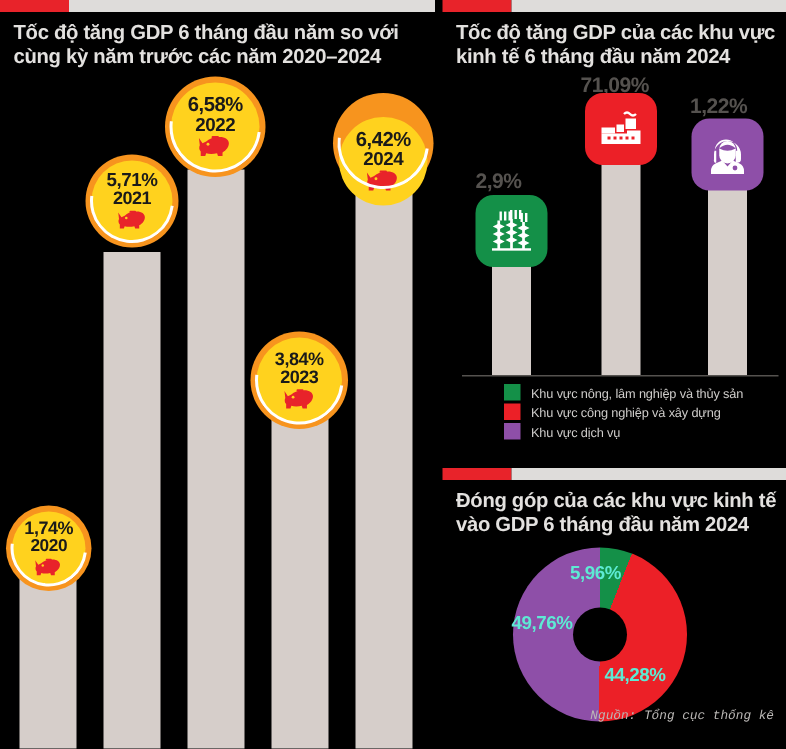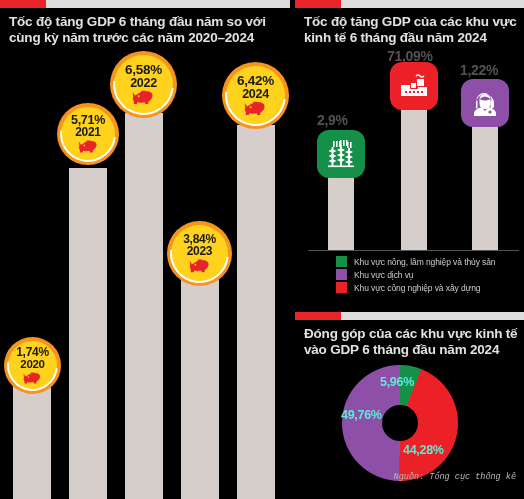--- a/index.html
+++ b/index.html
@@ -157,21 +157,21 @@
       <svg class="piggy" width="22" height="15" viewBox="0 0 38 26">
         <path d="M5 9 L1 3 L2 11 C1 13 1 16 3 18 L3 23 L8 23 L9 20 C12 21 17 21 21 20 L22 23 L27 23 L27 19 C31 17 34 13 34 9 C34 5 30 2 24 2 C17 2 12 4 9 7 Z" fill="#E8232A"></path>
         <circle cx="11" cy="10" r="1.6" fill="#FFD21E"></circle>
         <rect x="15" y="1" width="8" height="2.4" rx="1" fill="#E8232A"></rect>
       </svg>
     </div>
     <div class="arc" style="left:3px;top:3px;width:59px;height:59px;"></div>
   </div>
 
   <div class="coin" style="left:222px;top:62px;width:67px;height:67px;">
-    <div class="inner" style="left:4px;top:4px;width:59px;height:59px;">
+    <div class="inner" style="left:4px;top:16px;width:59px;height:59px;">
       <span class="pct" style="font-size:13.5px;">6,42%</span>
       <span class="yr" style="font-size:12.5px;">2024</span>
       <svg class="piggy" width="23" height="16" viewBox="0 0 38 26">
         <path d="M5 9 L1 3 L2 11 C1 13 1 16 3 18 L3 23 L8 23 L9 20 C12 21 17 21 21 20 L22 23 L27 23 L27 19 C31 17 34 13 34 9 C34 5 30 2 24 2 C17 2 12 4 9 7 Z" fill="#E8232A"></path>
         <circle cx="11" cy="10" r="1.6" fill="#FFD21E"></circle>
         <rect x="15" y="1" width="8" height="2.4" rx="1" fill="#E8232A"></rect>
       </svg>
     </div>
     <div class="arc" style="left:3px;top:3px;width:61px;height:61px;"></div>
   </div>
@@ -263,26 +263,26 @@
       </g>
     </svg>
   </div>
 
   <div class="legend" style="left:13px;top:256px;">
     <div class="legend-row">
       <span class="swatch" style="background:#149048;"></span>
       <span class="legend-label">Khu vực nông, lâm nghiệp và thủy sản</span>
     </div>
     <div class="legend-row">
+      <span class="swatch" style="background:#EC2027;"></span>
+      <span class="legend-label">Khu vực công nghiệp và xây dựng</span>
+    </div>
+    <div class="legend-row">
       <span class="swatch" style="background:#8E4FA8;"></span>
       <span class="legend-label">Khu vực dịch vụ</span>
-    </div>
-    <div class="legend-row">
-      <span class="swatch" style="background:#EC2027;"></span>
-      <span class="legend-label">Khu vực công nghiệp và xây dựng</span>
     </div>
   </div>
 
   <div class="accent" style="left:0;top:312px;width:229px;">
     <div class="red" style="width:46px;"></div>
     <div class="gray"></div>
   </div>
 
   <div class="heading" style="position:absolute;left:9px;top:326px;width:215px;">Đóng góp của các khu vực kinh tế vào GDP 6 tháng đầu năm 2024</div>
 

